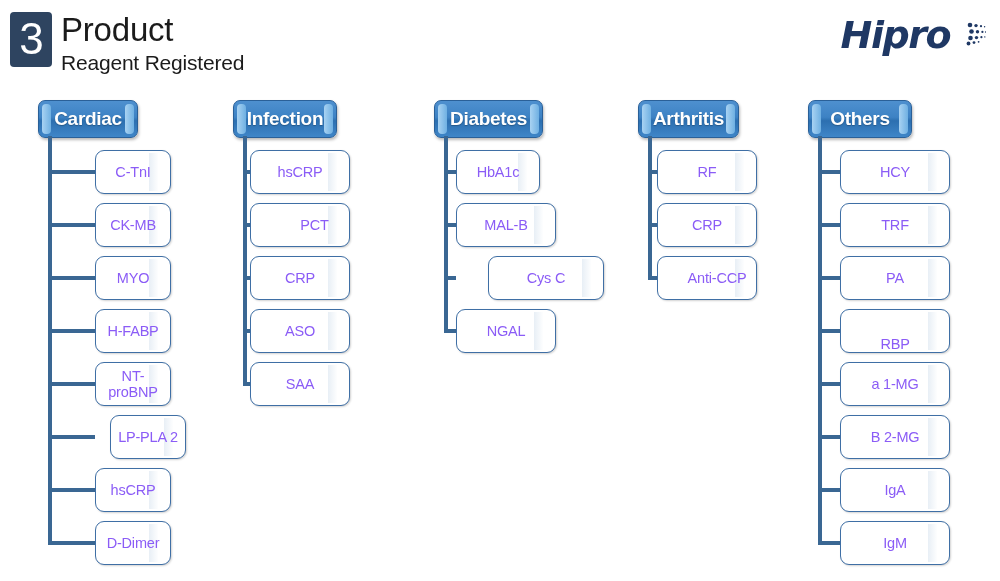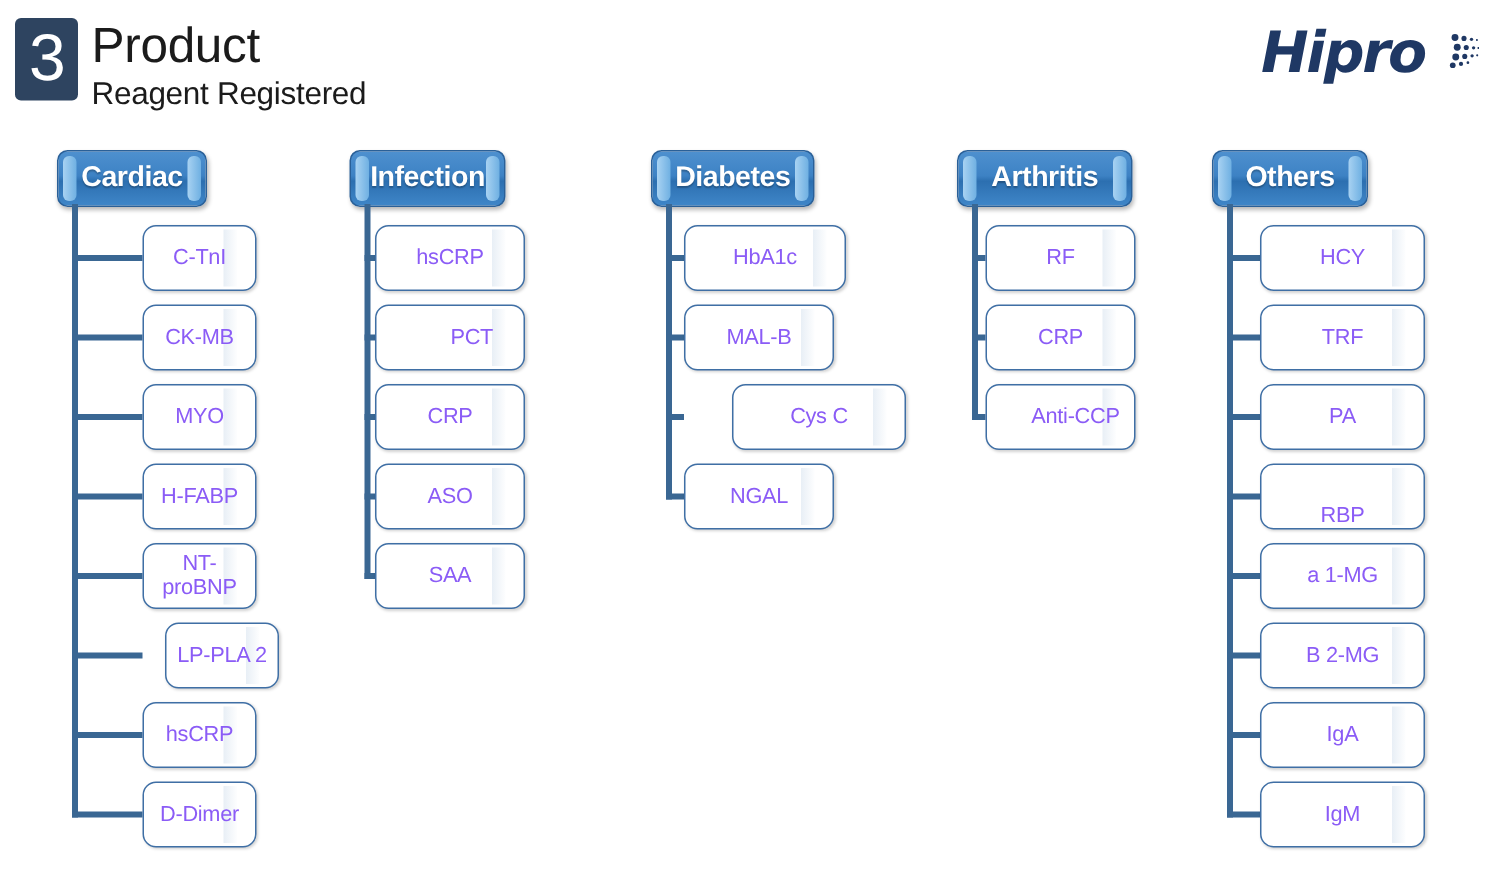--- a/index.html
+++ b/index.html
@@ -288,38 +288,38 @@
       </div>
     </div>
     <div class="column" style="left: 0px;">
       <div class="col-header" style="left: 434px; width: 109px;">
         <span class="cap left"></span>
         <span class="col-header-label">Diabetes</span>
         <span class="cap right"></span>
       </div>
       <div class="trunk" style="left: 444px; top: 44px; height: 197px;"></div>
       <div class="stub" style="left: 444px; top: 78px; width: 12px;"></div>
-      <div class="item-box" style="left: 456px; top: 58px; width: 108px;">
+      <div class="item-box" style="left: 456px; top: 58px; width: 84px;">
         <span class="item-label">HbA1c</span>
       </div>
       <div class="stub" style="left: 444px; top: 131px; width: 12px;"></div>
       <div class="item-box" style="left: 456px; top: 111px; width: 100px;">
         <span class="item-label">MAL-B</span>
       </div>
       <div class="stub" style="left: 444px; top: 184px; width: 12px;"></div>
       <div class="item-box" style="left: 456px; top: 164px; width: 116px; margin-left: 32px;">
         <span class="item-label">Cys C</span>
       </div>
       <div class="stub" style="left: 444px; top: 237px; width: 12px;"></div>
       <div class="item-box" style="left: 456px; top: 217px; width: 100px;">
         <span class="item-label">NGAL</span>
       </div>
     </div>
     <div class="column" style="left: 0px;">
-      <div class="col-header" style="left: 638px; width: 117px;">
+      <div class="col-header" style="left: 638px; width: 101px;">
         <span class="cap left"></span>
         <span class="col-header-label">Arthritis</span>
         <span class="cap right"></span>
       </div>
       <div class="trunk" style="left: 648px; top: 44px; height: 144px;"></div>
       <div class="stub" style="left: 648px; top: 78px; width: 9px;"></div>
       <div class="item-box" style="left: 657px; top: 58px; width: 100px;">
         <span class="item-label">RF</span>
       </div>
       <div class="stub" style="left: 648px; top: 131px; width: 9px;"></div>

